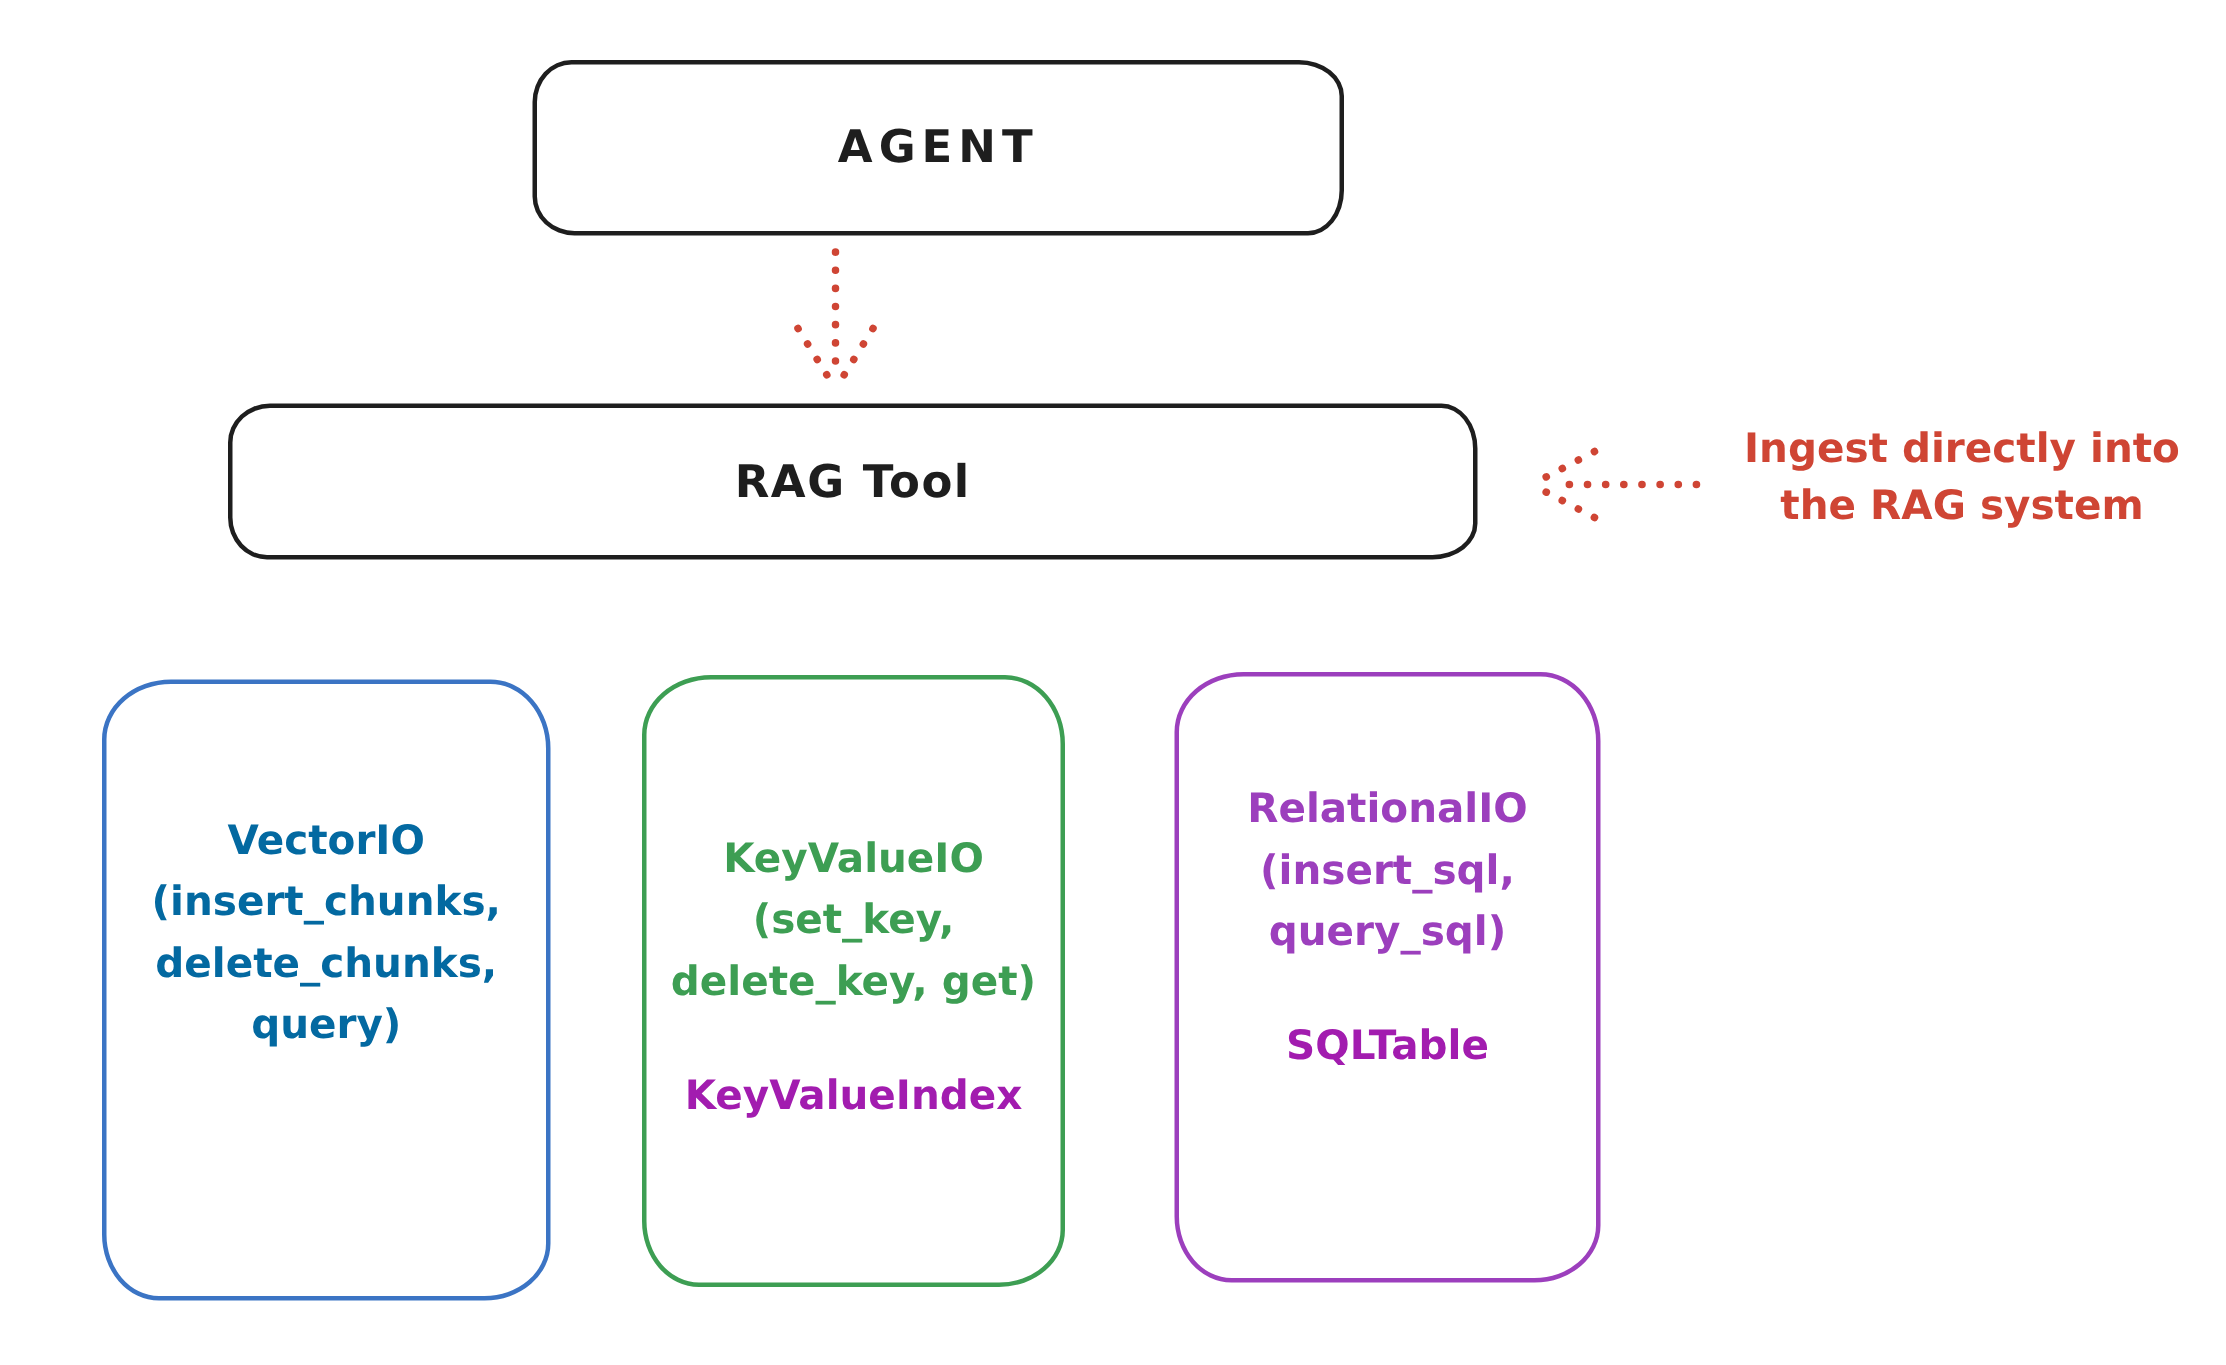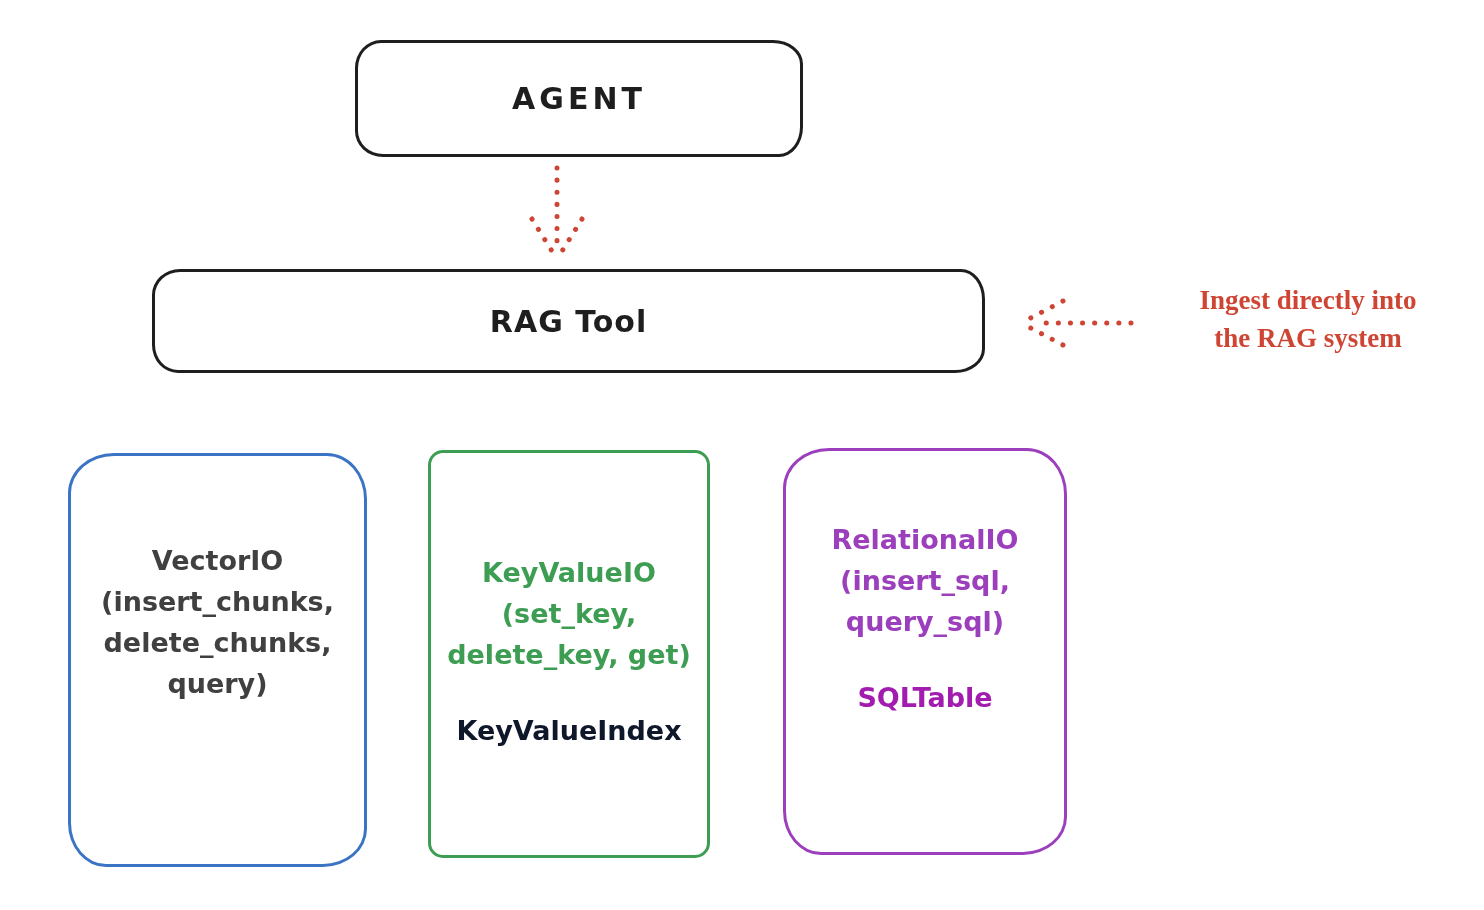--- a/index.html
+++ b/index.html
@@ -32,21 +32,21 @@
     display: flex;
     align-items: center;
     justify-content: center;
     background: #ffffff;
   }
   .outline-box {
     border: 3.5px solid #1e1e1e;
   }
   .agent-box {
     left: 355px; top: 40px;
-    width: 448px; height: 117px;
+    width: 541px; height: 117px;
     border-radius: 26px 30px 24px 28px / 28px 24px 30px 26px;
     font-size: 30px;
     font-weight: 700;
     letter-spacing: 4px;
   }
   .rag-box {
     left: 152px; top: 269px;
     width: 833px; height: 104px;
     border-radius: 28px 24px 30px 26px / 26px 30px 24px 28px;
     font-size: 30px;
@@ -59,21 +59,21 @@
     justify-content: flex-start;
     border-width: 3.5px;
     border-style: solid;
     border-radius: 46px 40px 44px 38px / 40px 46px 38px 44px;
     font-size: 27px;
     font-weight: 600;
     line-height: 41px;
     text-align: center;
   }
   .module-vector   { left: 68px;  top: 453px; width: 299px; height: 414px; padding-top: 84px; }
-  .module-keyvalue { left: 428px; top: 450px; width: 282px; height: 408px; padding-top: 99px; border-radius: 15px; }
+  .module-keyvalue { left: 428px; top: 450px; width: 282px; height: 408px; padding-top: 99px; }
   .module-relational { left: 783px; top: 448px; width: 284px; height: 407px; padding-top: 68px; }
   .io-text { white-space: pre-line; }
   .index-text { margin-top: 35px; }
   .annotation {
     position: absolute;
     left: 1142px; top: 281px;
     width: 332px;
     text-align: center;
     font-size: 27px;
     font-weight: 700;
@@ -101,37 +101,37 @@
   </svg>
 
   <div class="box outline-box agent-box">
     <span>AGENT</span>
   </div>
 
   <div class="box outline-box rag-box">
     <span>RAG Tool</span>
   </div>
 
-  <div class="annotation" style="color: rgb(207, 69, 52); font-family: Liberation Serif, serif;">
+  <div class="annotation" style="color: rgb(207, 69, 52);">
     <div>Ingest directly into</div>
     <div>the RAG system</div>
   </div>
 
   <div class="box module module-vector" style="border-color: rgb(59, 116, 196);">
-    <div class="io-text" style="color: #404040;">VectorIO
+    <div class="io-text" style="color: #0369a1;">VectorIO
 (insert_chunks,
 delete_chunks,
 query)</div>
   </div>
 
   <div class="box module module-keyvalue" style="border-color: rgb(61, 158, 83);">
     <div class="io-text" style="color: rgb(61, 158, 83);">KeyValueIO
 (set_key,
 delete_key, get)</div>
-    <div class="index-text" style="color: #0f172a;">KeyValueIndex</div>
+    <div class="index-text" style="color: #a21caf;">KeyValueIndex</div>
   </div>
 
   <div class="box module module-relational" style="border-color: rgb(156, 63, 189);">
     <div class="io-text" style="color: rgb(156, 63, 189);">RelationalIO
 (insert_sql,
 query_sql)</div>
     <div class="index-text" style="color: #a21caf;">SQLTable</div>
   </div>
 
 </div>

